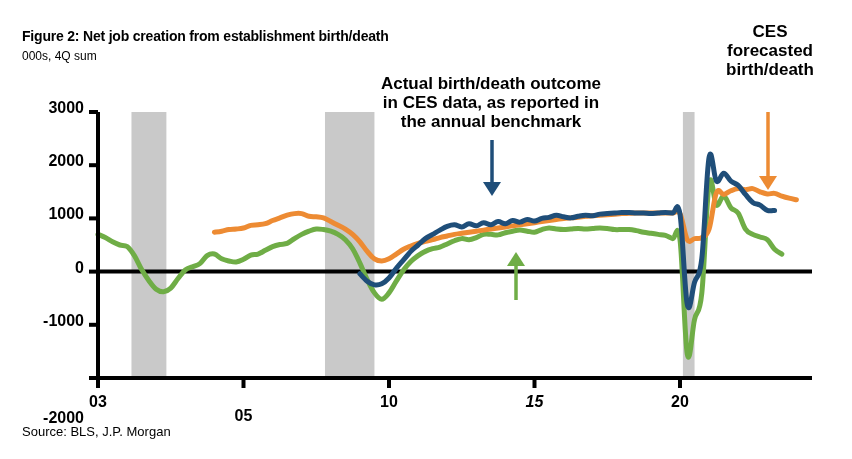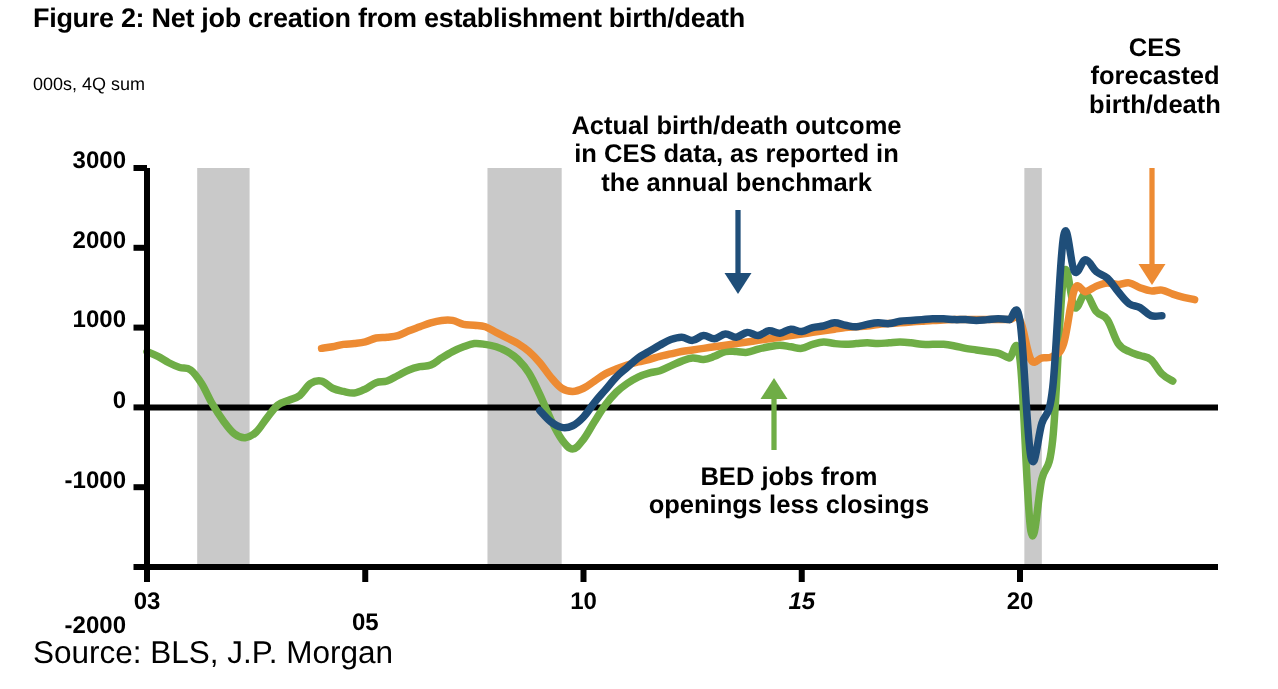--- a/index.html
+++ b/index.html
@@ -1,30 +1,30 @@
 <!DOCTYPE html>
 <html><head>
 <meta charset="utf-8">
 <style>
   html,body{margin:0;padding:0;background:#ffffff;}
   body{width:852px;height:459px;font-family:"Liberation Sans",sans-serif;color:#000;}
   #root{position:relative;width:852px;height:459px;overflow:hidden;}
 
   #title{
-    position:absolute;left:22px;top:2px;
-    font-size:18px;font-weight:bold;letter-spacing:-0.2px;
+    position:absolute;left:22px;top:28px;
+    font-size:14px;font-weight:bold;letter-spacing:-0.2px;
     white-space:nowrap;
   }
   #subtitle{
     position:absolute;left:22px;top:49px;
     font-size:12px;font-weight:normal;white-space:nowrap;
   }
   #source{
     position:absolute;left:22px;top:424px;
-    font-size:21px;font-weight:normal;white-space:nowrap;text-align:center;
+    font-size:13px;font-weight:normal;white-space:nowrap;text-align:center;
   }
 
   #plot{position:absolute;left:0;top:0;width:852px;height:459px;}
 
   .anno{
     position:absolute;font-size:17px;font-weight:bold;line-height:1.12;
     text-align:center;white-space:pre-line;
   }
   #anno-navy{left:357px;top:74px;width:268px;}
   #anno-green{left:408px;top:308px;width:236px;}
@@ -67,22 +67,20 @@
       <polygon points="483,182 501,182 492,196" fill="#1F4E79"></polygon>
       <line x1="516" y1="300" x2="516" y2="266" stroke="#6FAD46" stroke-width="3.5"></line>
       <polygon points="507,266 525,266 516,252" fill="#6FAD46"></polygon>
       <line x1="768" y1="112" x2="768" y2="176" stroke="#ED8B33" stroke-width="3.5"></line>
       <polygon points="759,176 777,176 768,190" fill="#ED8B33"></polygon>
     </svg>
 
   <div class="anno" id="anno-navy">Actual birth/death outcome
 in CES data, as reported in
 the annual benchmark</div>
-  <div class="anno" id="anno-green">BED jobs from
-openings less closings</div>
   <div class="anno" id="anno-orange">CES
 forecasted
 birth/death</div>
 
   <div id="ylabels">
       <div class="tick-label ylab" style="left: 10px; top: 99px;">3000</div>
       <div class="tick-label ylab" style="left: 10px; top: 152.2px;">2000</div>
       <div class="tick-label ylab" style="left: 10px; top: 205.4px;">1000</div>
       <div class="tick-label ylab" style="left: 10px; top: 258.6px;">0</div>
       <div class="tick-label ylab" style="left: 10px; top: 311.8px;">-1000</div>

